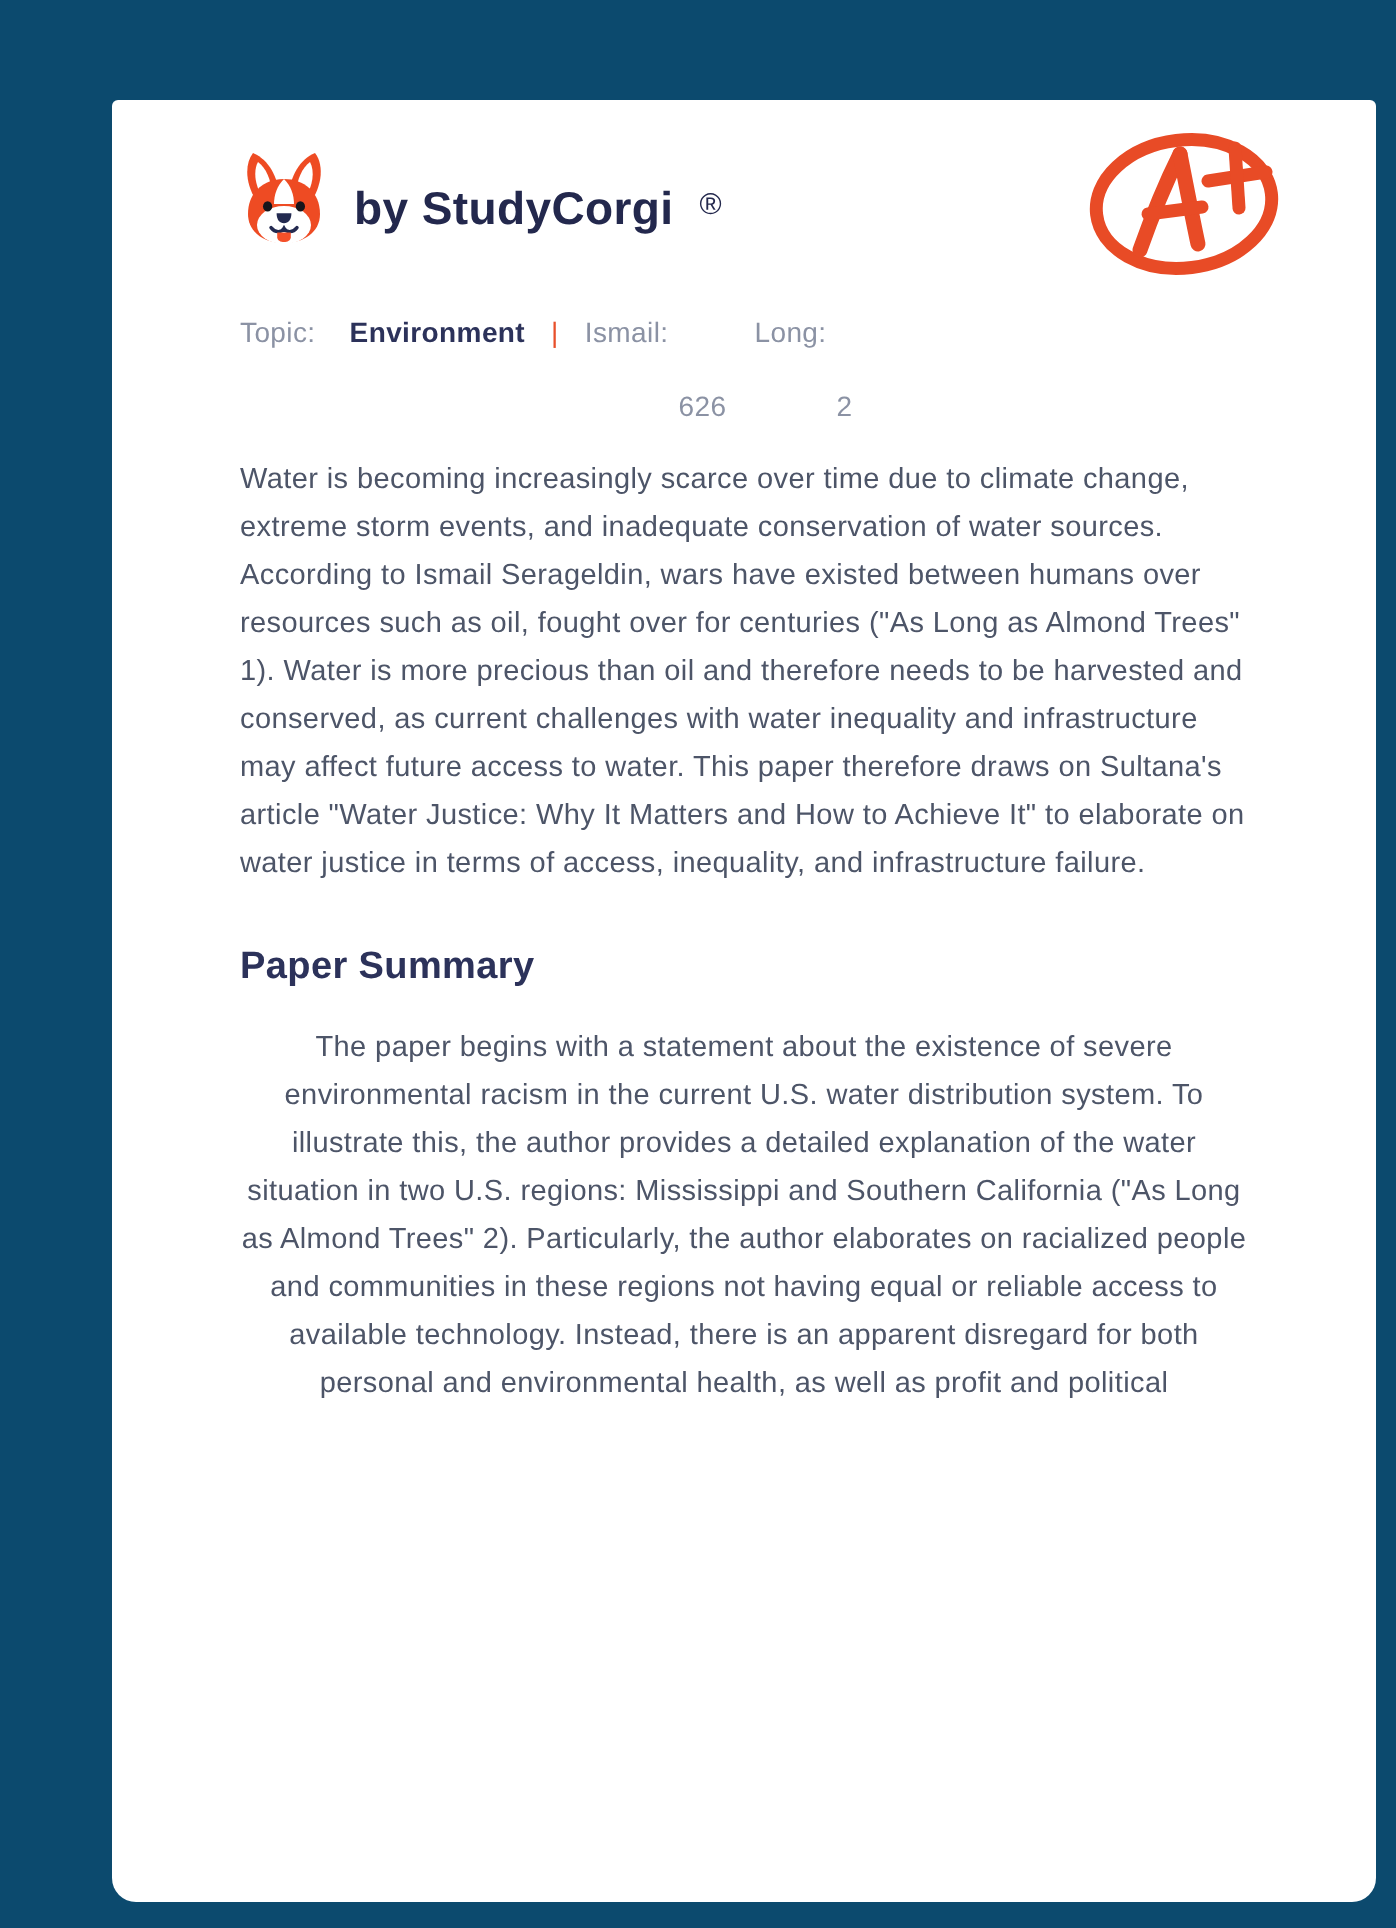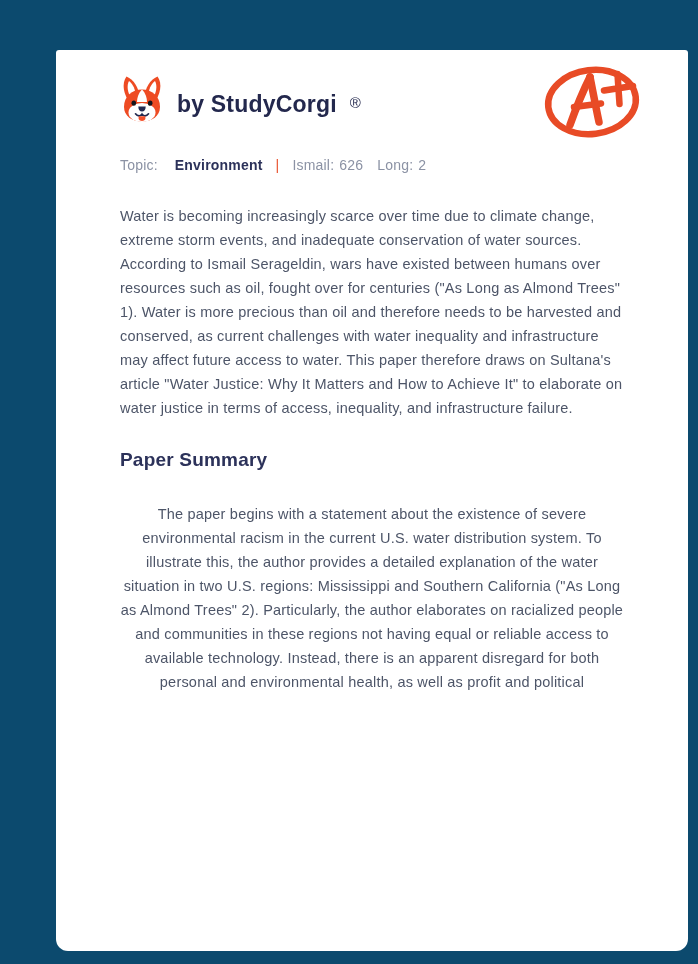--- a/index.html
+++ b/index.html
@@ -72,31 +72,31 @@
     align-items: flex-start;
   }
   .meta .topic {
     color: #2c325a;
     font-weight: 600;
     margin-left: 17px;
     text-decoration: none;
     cursor: pointer;
   }
   .meta .sep { color: #e8502b; margin: 0 13px; }
-  .meta .num { margin-left: 5px; }
+  .meta .num { margin-left: 5px; margin-top: 37px; }
   .meta .gap { margin-left: 14px; }
   h2 {
     margin-top: 29px;
     font-size: 19px;
     font-weight: 700;
     color: #2c325a;
     letter-spacing: 0.2px;
   }
   .section p {
-    margin-top: 31px;
+    margin-top: 17px;
     font-size: 14.5px;
     line-height: 24px;
     color: #4d5568;
     letter-spacing: 0.2px;
     overflow: hidden;
   }
   .section.intro p { max-height: 240px; }
   .section.summary p { max-height: 192px; text-align: center; }
 </style>
 </head>

